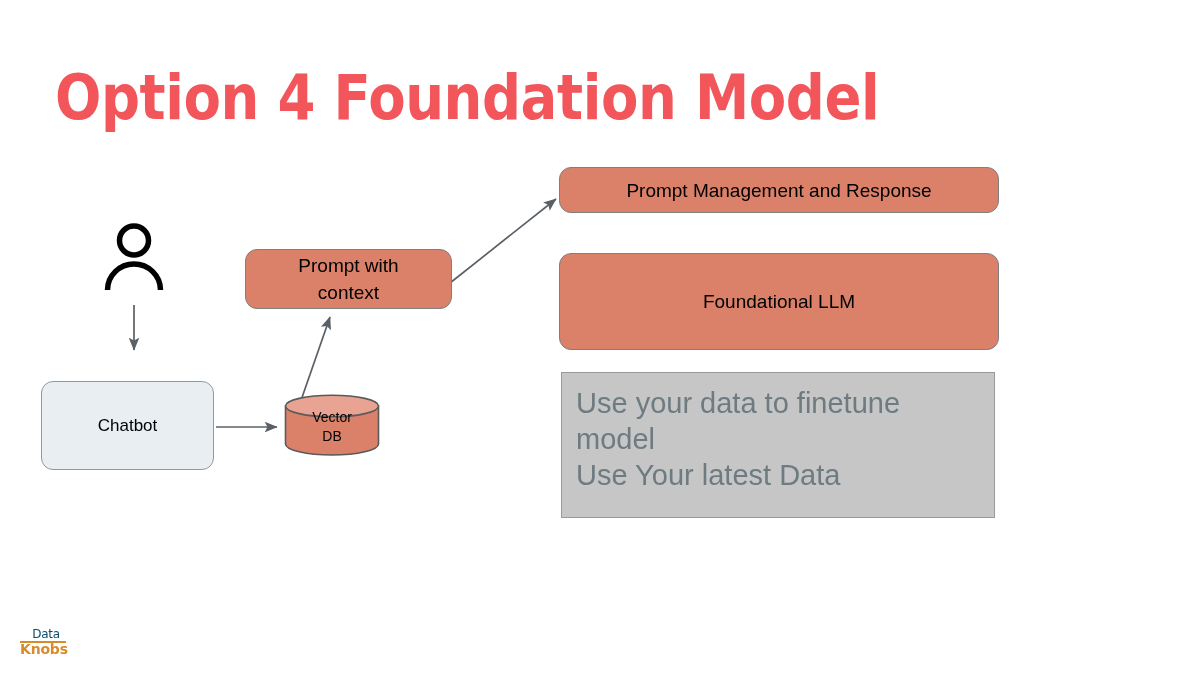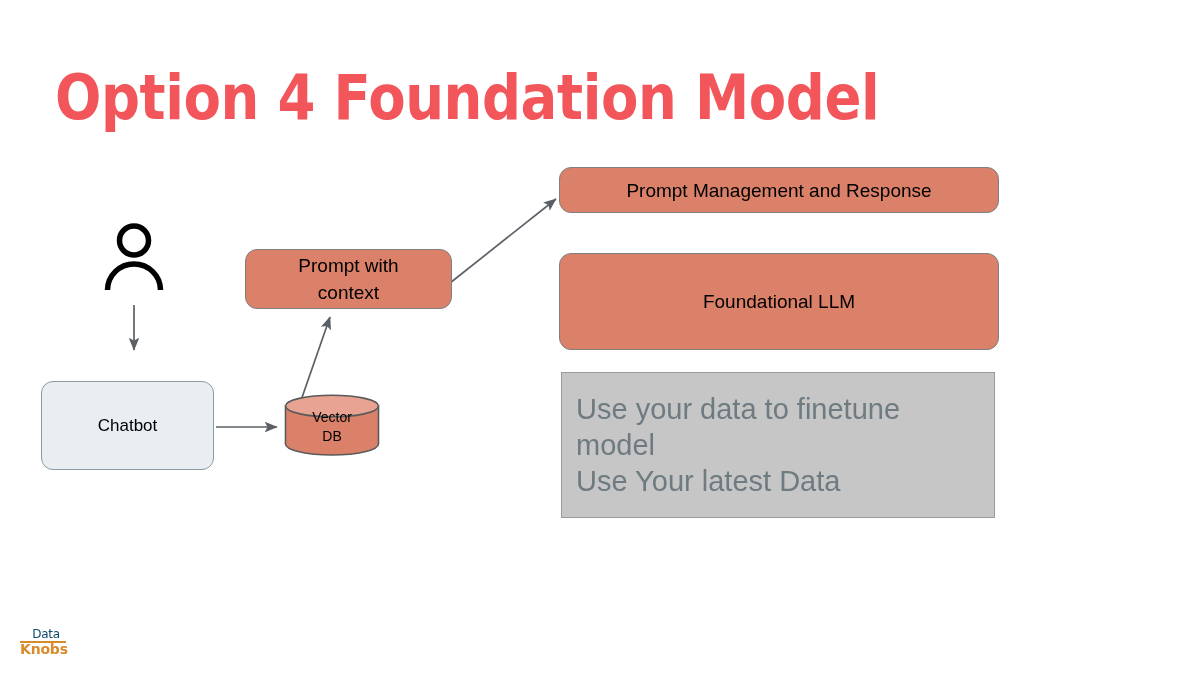--- a/index.html
+++ b/index.html
@@ -64,21 +64,21 @@
     background: #E9EEF2;
     border: 1.6px solid #8C9AA4;
     border-radius: 12px;
     font-size: 17px;
   }
 
   .gray-box {
     background: #C6C6C6;
     border: 1.4px solid #9A9A9A;
     border-radius: 0px;
-    align-items: center;
+    align-items: flex-start;
     justify-content: flex-start;
     padding: 12px 14px;
     text-align: left;
   }
   .gray-box .gray-text {
     color: #6E7B80;
     font-size: 29px;
     line-height: 36px;
     font-family: "Liberation Sans", sans-serif;
     text-align: left;

